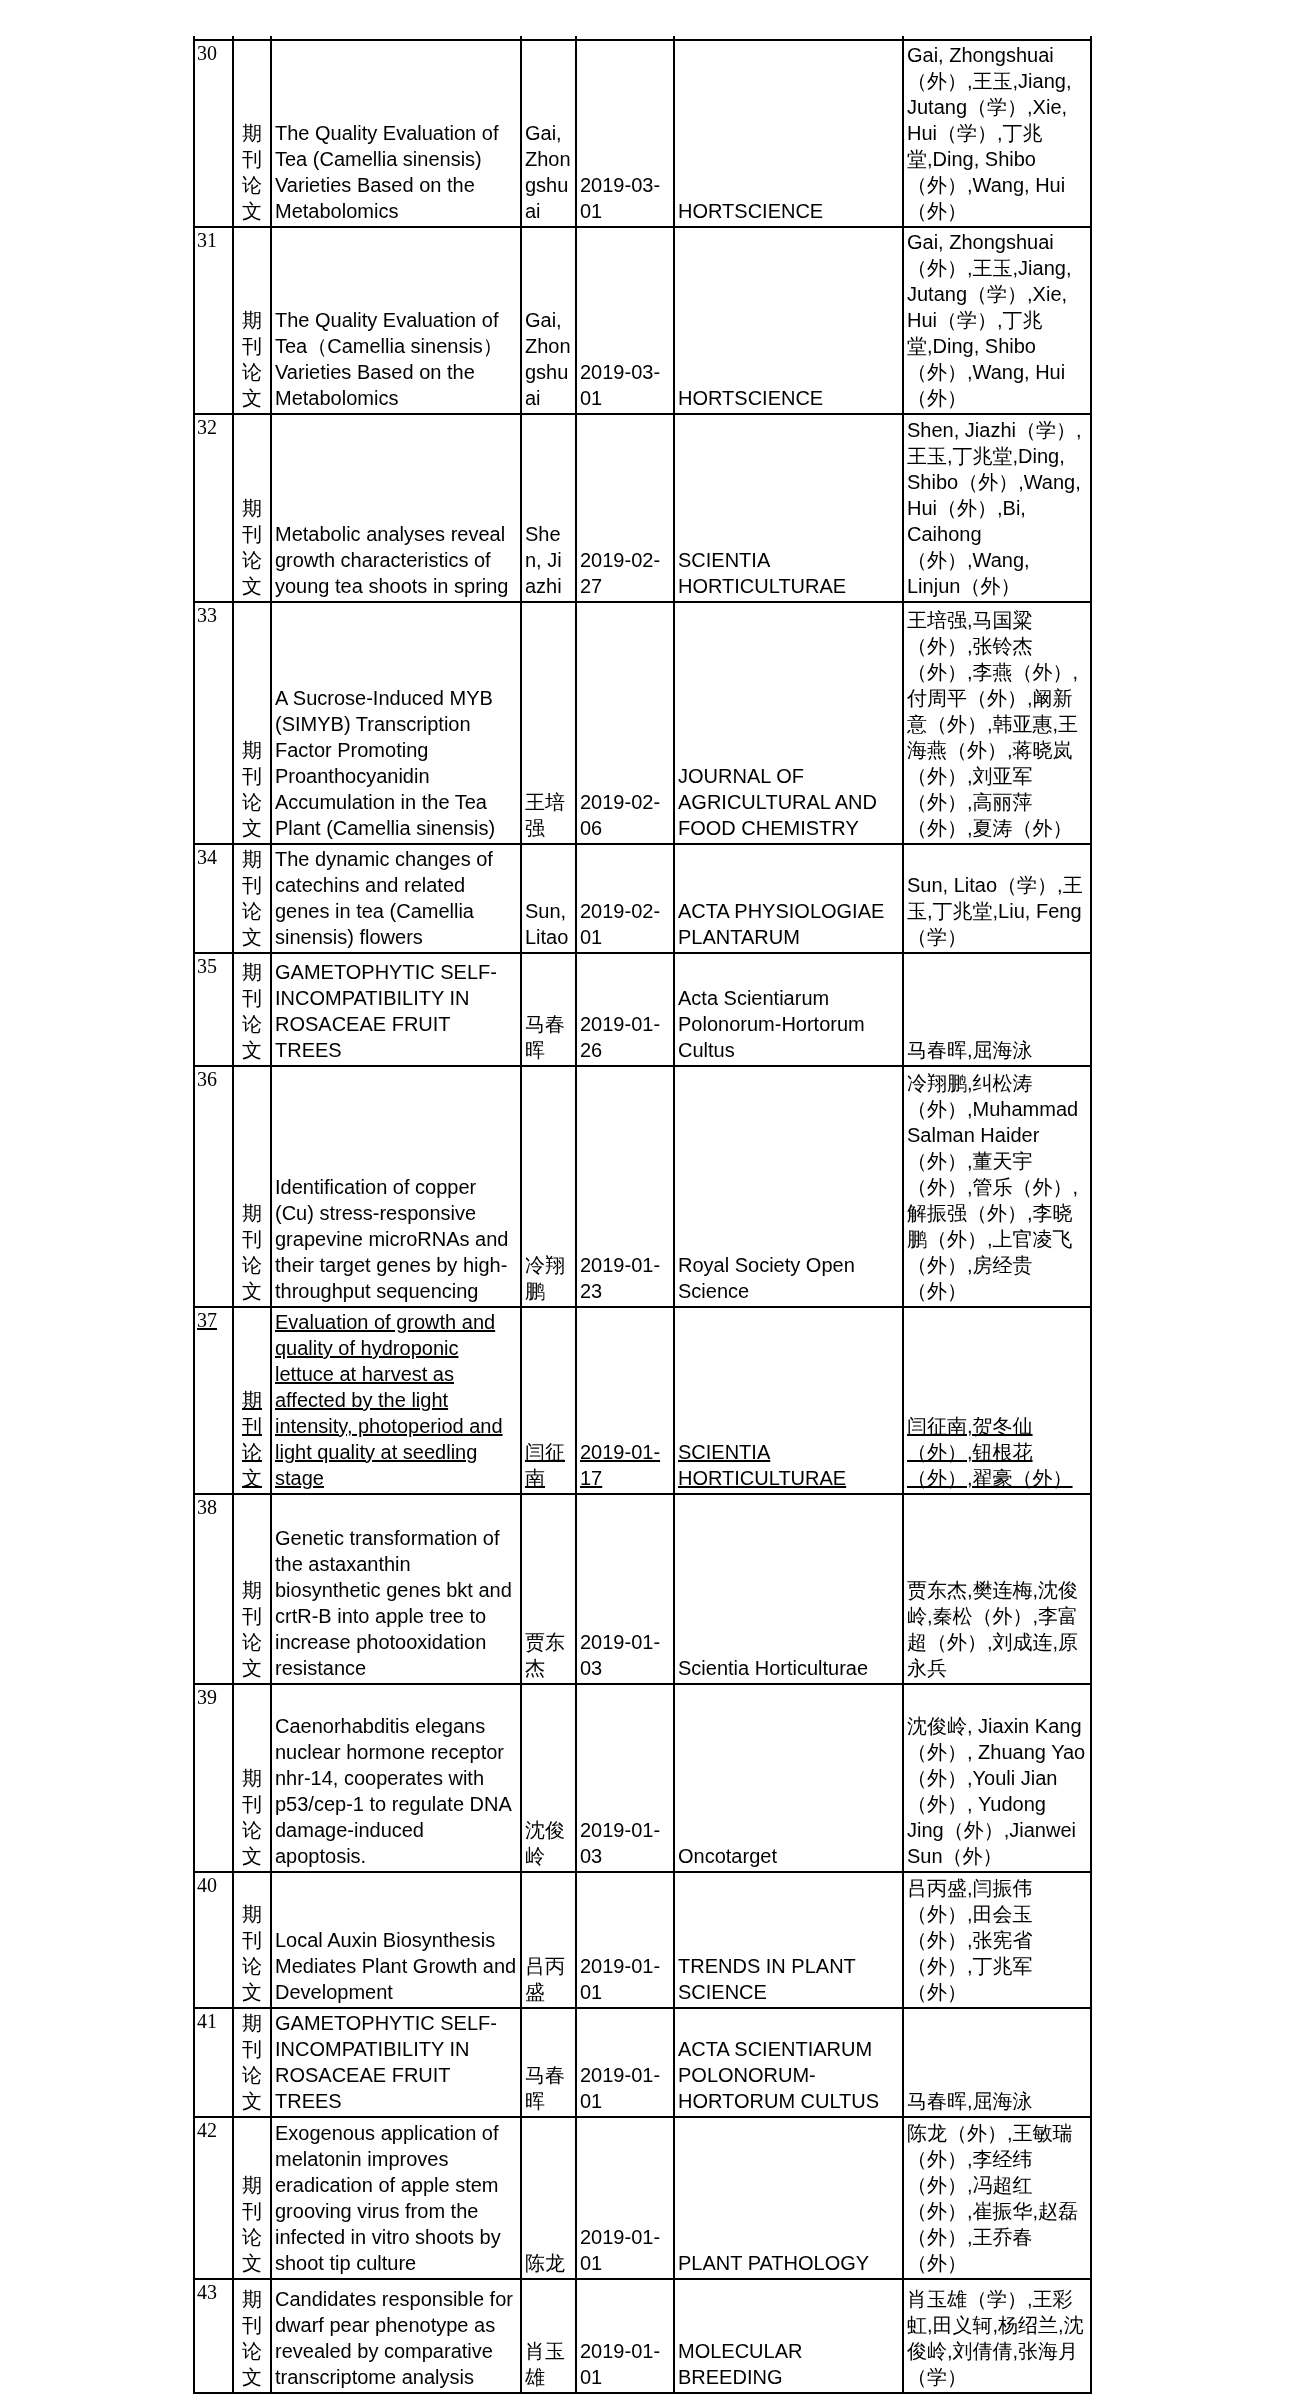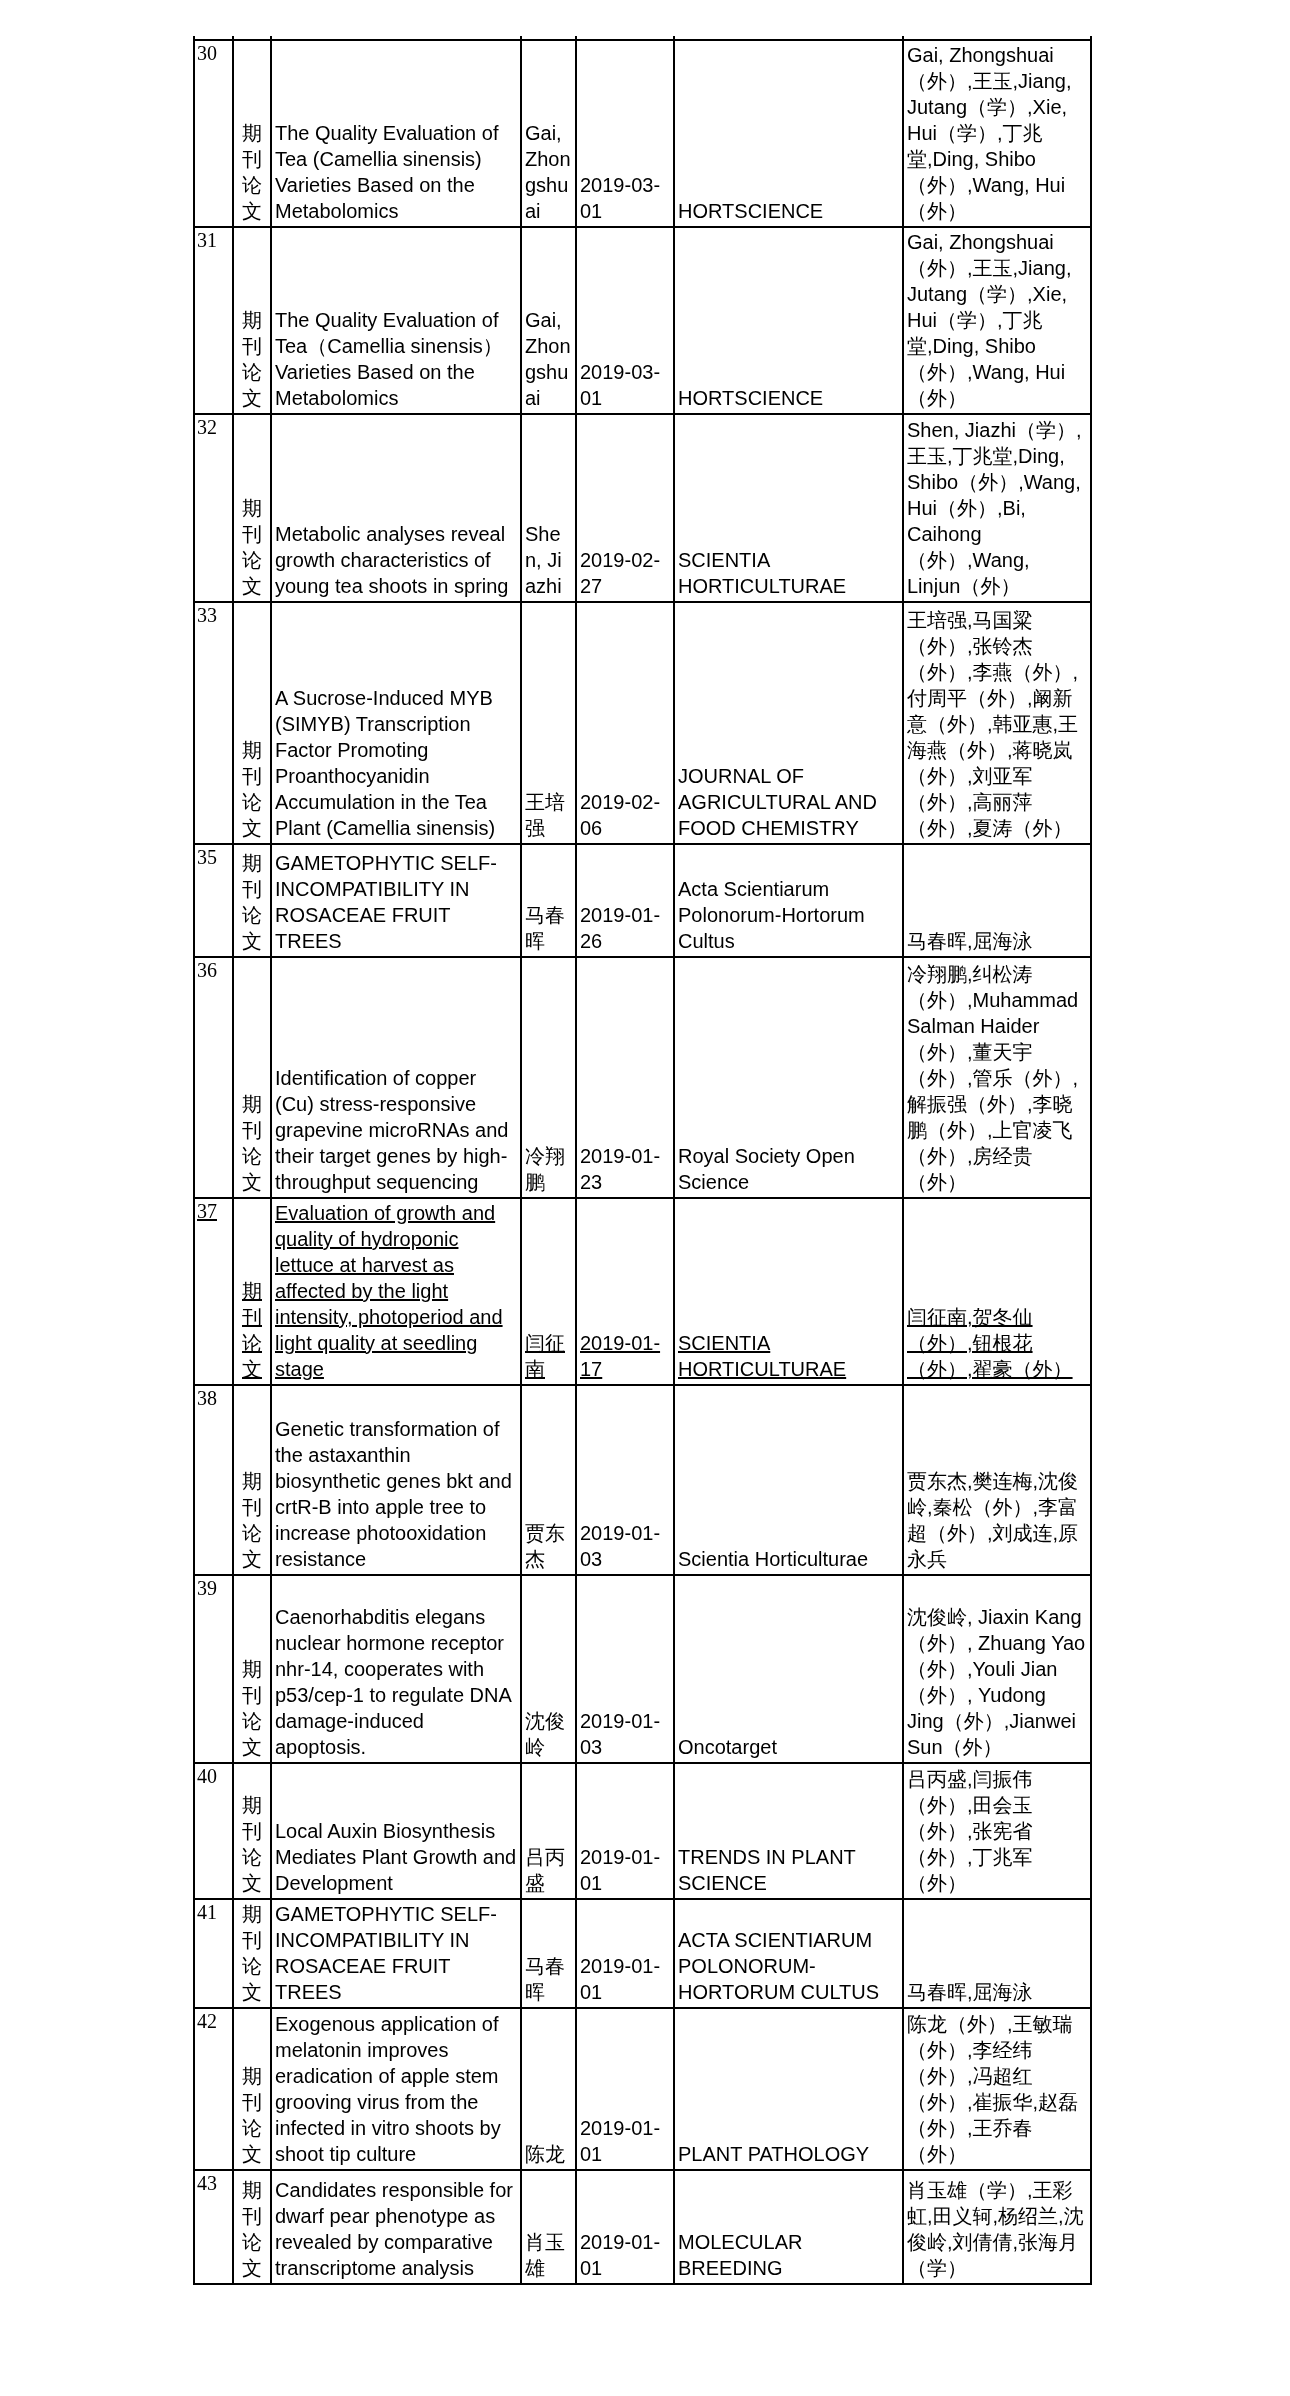--- a/index.html
+++ b/index.html
@@ -110,20 +110,29 @@
         </tr>
         <tr style="height: 242px;">
           <td class="col-num">33</td>
           <td class="col-type">期刊论文</td>
           <td class="col-title">A Sucrose-Induced MYB (SIMYB) Transcription Factor Promoting Proanthocyanidin Accumulation in the Tea Plant (Camellia sinensis)</td>
           <td class="col-fauthor">王培强</td>
           <td class="col-date">2019-02-06</td>
           <td class="col-journal">JOURNAL OF AGRICULTURAL AND FOOD CHEMISTRY</td>
           <td class="col-authors">王培强,马国粱（外）,张铃杰（外）,李燕（外）,付周平（外）,阚新意（外）,韩亚惠,王海燕（外）,蒋晓岚（外）,刘亚军（外）,高丽萍（外）,夏涛（外）</td>
         </tr>
+        <tr style="height: 106px;">
+          <td class="col-num">34</td>
+          <td class="col-type">期刊论文</td>
+          <td class="col-title">The dynamic changes of catechins and related genes in tea (Camellia sinensis) flowers</td>
+          <td class="col-fauthor">Sun, Litao</td>
+          <td class="col-date">2019-02-01</td>
+          <td class="col-journal">ACTA PHYSIOLOGIAE PLANTARUM</td>
+          <td class="col-authors">Sun, Litao（学）,王玉,丁兆堂,Liu, Feng（学）</td>
+        </tr>
         <tr style="height: 113px; border-radius: 6px;">
           <td class="col-num">35</td>
           <td class="col-type">期刊论文</td>
           <td class="col-title">GAMETOPHYTIC SELF-INCOMPATIBILITY IN ROSACEAE FRUIT TREES</td>
           <td class="col-fauthor">马春晖</td>
           <td class="col-date">2019-01-26</td>
           <td class="col-journal">Acta Scientiarum Polonorum-Hortorum Cultus</td>
           <td class="col-authors">马春晖,屈海泳</td>
         </tr>
         <tr style="height: 241px;">

